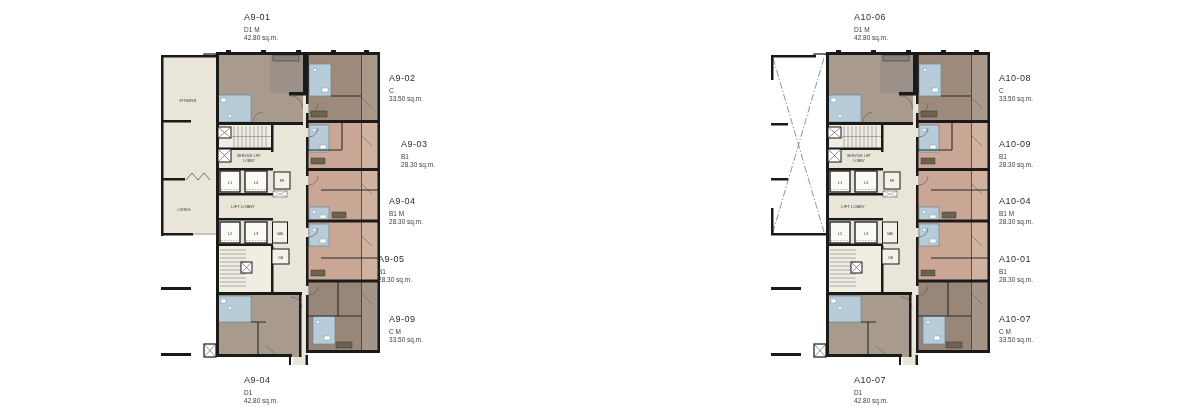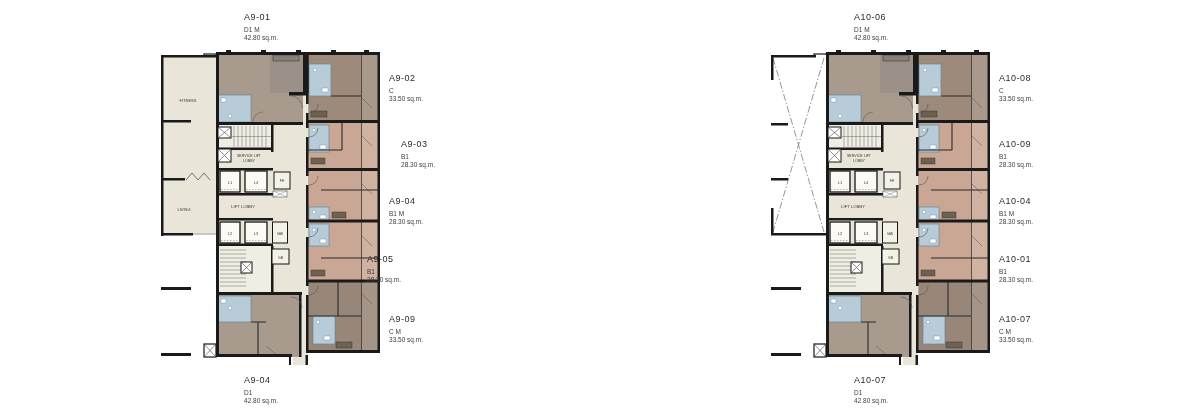--- a/index.html
+++ b/index.html
@@ -218,21 +218,21 @@
   <div class="callout" style="left:418px;top:139px">
     <div class="co-unit">A9-03</div>
     <div class="co-type">B1</div>
     <div class="co-area">28.30 sq.m.</div>
   </div>
   <div class="callout" style="left:406px;top:196px">
     <div class="co-unit">A9-04</div>
     <div class="co-type">B1 M</div>
     <div class="co-area">28.30 sq.m.</div>
   </div>
-  <div class="callout" style="left:384px;top:254px">
+  <div class="callout" style="left:395px;top:254px">
     <div class="co-unit">A9-05</div>
     <div class="co-type">B1</div>
     <div class="co-area">28.30 sq.m.</div>
   </div>
   <div class="callout" style="left:406px;top:314px">
     <div class="co-unit">A9-09</div>
     <div class="co-type">C M</div>
     <div class="co-area">33.50 sq.m.</div>
   </div>
   <div class="callout" style="left:261px;top:375px">

